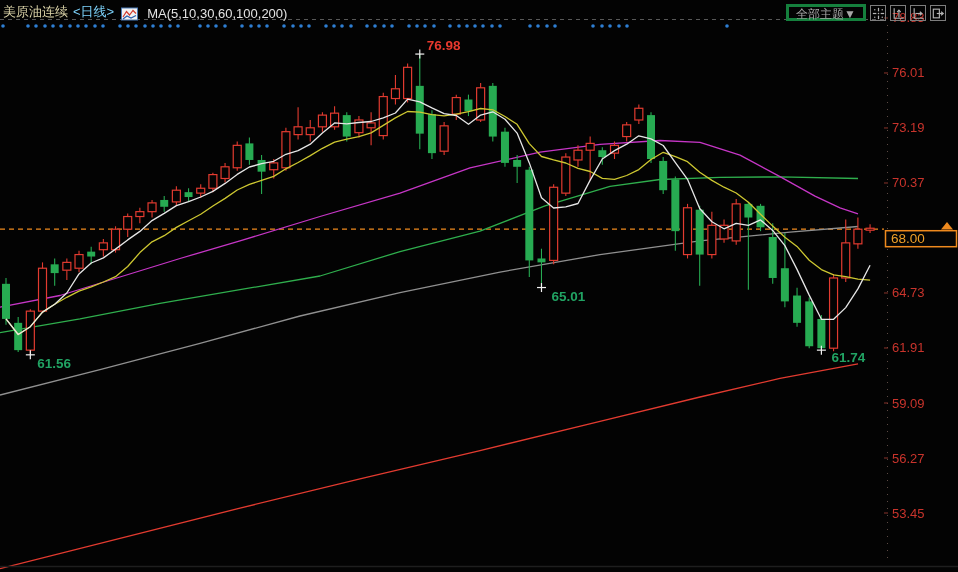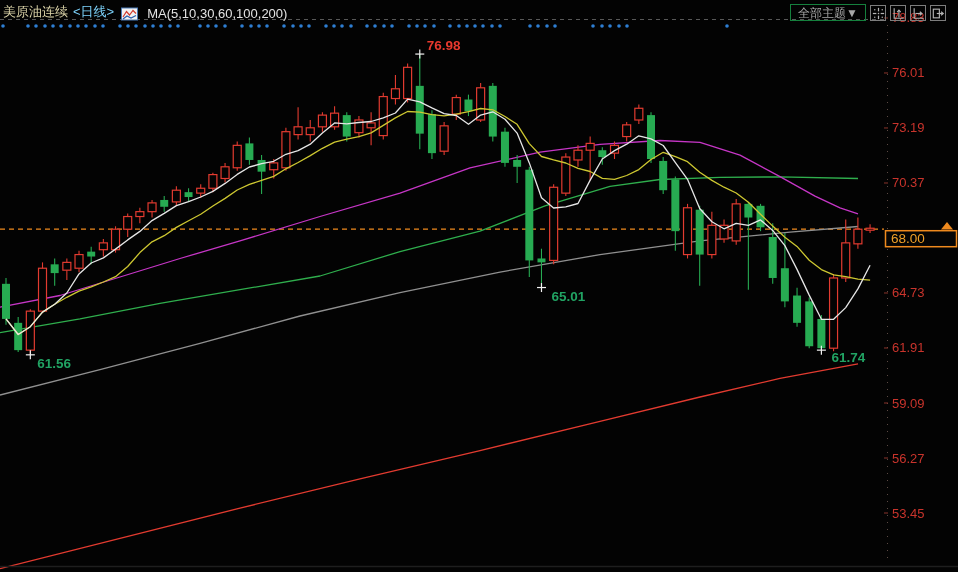--- a/index.html
+++ b/index.html
@@ -8,21 +8,21 @@
   #chart-svg{position:absolute;left:0;top:0;z-index:1;}
   
   #topbar{position:absolute;left:0;top:0;right:8px;height:20px;z-index:3;display:flex;
     align-items:flex-end;gap:9px;padding:1px 4px 0 3px;font-size:13px;white-space:nowrap;}
   .sym{color:#ded6ab;}
   .period{color:#7dd3fc;margin-left:-4px;}
   .mini-icon{display:inline-flex;margin-left:-2px;}
   .ma-label{color:#e4e4e4;margin-top:33px;}
   #ma-values{display:flex;gap:14px;}
   #ma-values span{font-size:13px;}
-  #theme-btn{margin-left:auto;background:transparent;border:1px solid #15803d;color:#a8a8a8;
+  #theme-btn{margin-left:auto;background:transparent;border:3px solid #15803d;color:#a8a8a8;
     font-size:12px;height:17px;line-height:14px;padding:0 7px;font-family:inherit;cursor:pointer;}
   .icon-btn{width:16px;height:16px;border:1px solid #7d7d7d;background:transparent;padding:0;
     display:inline-flex;align-items:center;justify-content:center;margin-left:-5px;cursor:pointer;}
   .icon-btn:first-of-type{margin-left:2px;}
   .icon-btn svg{display:block;}
 </style>
 </head>
 <body>
 
 <div id="stage">

